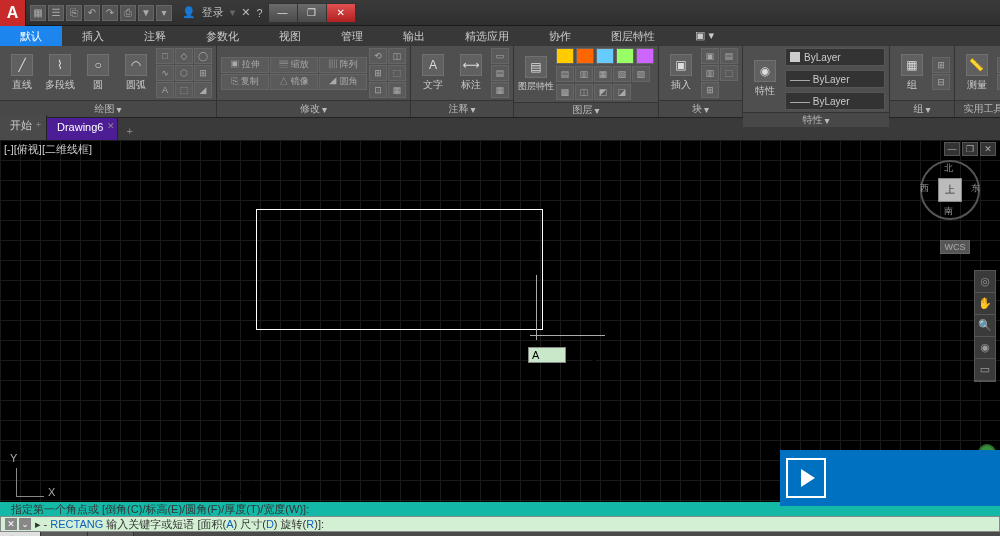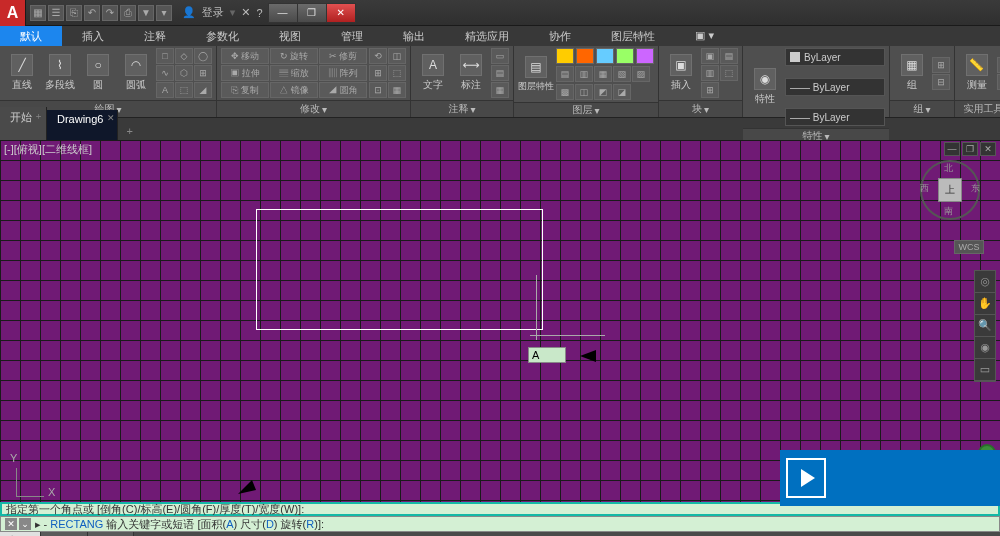--- a/index.html
+++ b/index.html
@@ -30,27 +30,27 @@
 .panel-label { height:20px; font-size:10px; color:#bbb; text-align:center; background:#484848; border-top:1px solid #333; display:flex; align-items:center; justify-content:center; gap:2px; }
 .big-btn { display:flex; flex-direction:column; align-items:center; justify-content:center; width:36px; height:50px; font-size:10px; color:#ccc; gap:2px; }
 .big-btn .ico { width:22px; height:22px; background:#606060; border:1px solid #707070; display:flex; align-items:center; justify-content:center; font-size:12px; color:#ddd; }
 .small-grid { display:flex; flex-direction:column; gap:1px; }
 .small-grid .row { display:flex; gap:1px; }
 .small-btn { width:18px; height:16px; background:#5a5a5a; border:1px solid #666; font-size:9px; color:#aaa; display:flex; align-items:center; justify-content:center; }
 .layer-sel { width:100px; height:18px; background:#333; border:1px solid #555; font-size:10px; color:#ccc; display:flex; align-items:center; padding:0 4px; }
 
 
 .doctabs { height:22px; background:#3a3a3a; display:flex; align-items:flex-end; font-size:11px; }
-.doctab { padding:3px 14px 15px 10px; background:#4a4a4a; color:#ccc; border-right:1px solid #222; position:relative; }
-.doctab.active { background:#0f172a; color:#fff;margin-top:20px; }
+.doctab { padding:3px 14px 7px 10px; background:#4a4a4a; color:#ccc; border-right:1px solid #222; position:relative; }
+.doctab.active { background:#4c1d95; color:#fff;margin-top:20px; }
 .doctab .close { position:absolute; right:3px; top:3px; font-size:9px; color:#888; }
 .doctab-add { padding:3px 8px; color:#888; }
 
 
-.drawing { position:relative; background:#701a75; height:362px; overflow:hidden; }
+.drawing { position:relative; background:#000000; height:362px; overflow:hidden; }
 .view-label { position:absolute; left:4px; top:2px; font-size:11px; color:#ccc; }
 .grid { position:absolute; inset:0; background-image:
   linear-gradient(#1a1a1a 1px,transparent 1px),
   linear-gradient(90deg,#1a1a1a 1px,transparent 1px);
   background-size:20px 20px; }
 .rect-shape { position:absolute; left:256px; top:69px; width:287px; height:121px; border:1px solid #fff; }
 .crosshair-h { position:absolute; left:530px; top:195px; width:75px; height:1px; background:#aaa; }
 .crosshair-v { position:absolute; left:536px; top:135px; width:1px; height:65px; background:#aaa; }
 .dyn-input { position:absolute; left:528px; top:207px; width:38px; height:16px; background:#c9e8c9; border:1px solid #888; font-size:11px; color:#000; padding:0 3px; display:flex; align-items:center; }
 .ucs { position:absolute; left:6px; bottom:14px; }
@@ -58,32 +58,32 @@
 .ucs-x { position:absolute; left:10px; top:8px; width:28px; height:1px; background:#888; }
 .ucs .lbl-y { position:absolute; left:4px; top:-36px; font-size:11px; color:#aaa; }
 .ucs .lbl-x { position:absolute; left:42px; top:-2px; font-size:11px; color:#aaa; }
 .viewcube { position:absolute; right:20px; top:20px; width:60px; height:60px; }
 .vc-center { position:absolute; left:18px; top:18px; width:24px; height:24px; background:#bbb; border:1px solid #888; font-size:10px; color:#333; display:flex; align-items:center; justify-content:center; }
 .vc-n { position:absolute; left:24px; top:2px; font-size:9px; color:#999; }
 .vc-s { position:absolute; left:24px; bottom:2px; font-size:9px; color:#999; }
 .vc-w { position:absolute; left:0; top:22px; font-size:9px; color:#999; }
 .vc-e { position:absolute; right:0; top:22px; font-size:9px; color:#999; }
 .vc-ring { position:absolute; inset:0; border:2px solid #555; border-radius:50%; }
-.wcs-badge { position:absolute; right:16px; top:100px; width:30px; height:14px; background:#555; border:1px solid #666; font-size:9px; color:#aaa; display:flex; align-items:center; justify-content:center; }
+.wcs-badge { position:absolute; right:30px; top:100px; width:30px; height:14px; background:#555; border:1px solid #666; font-size:9px; color:#aaa; display:flex; align-items:center; justify-content:center; }
 .navbar { position:absolute; right:4px; top:130px; width:22px; background:#3a3a3a; border:1px solid #555; }
 .nav-btn { width:100%; height:22px; border-bottom:1px solid #555; display:flex; align-items:center; justify-content:center; font-size:11px; color:#999; }
 .drawing-ctrl { position:absolute; right:4px; top:2px; display:flex; gap:2px; }
 .dc-btn { width:16px; height:14px; background:#333; border:1px solid #555; font-size:9px; color:#aaa; display:flex; align-items:center; justify-content:center; }
 
 
 .arrow { position:absolute; pointer-events:none; }
 
 
 .cmdline { background:#3a3a3a; }
-.cmd-hist { height:14px; background:#d4f0d4; font-size:11px; color:#333; padding:0 4px; border:2px solid #14b8a6; display:flex; align-items:center; }
+.cmd-hist { height:14px; background:#d4f0d4; font-size:11px; color:#333; padding:0 4px; border:7px solid #14b8a6; display:flex; align-items:center; }
 .cmd-input { height:16px; background:#d4f0d4; font-size:11px; color:#333; padding:0 4px; border:1px solid #888; display:flex; align-items:center; }
 .cmd-input .cmd-name { color:#1060c0; font-weight:normal; }
 .cmd-input .opt { color:#1060c0; }
 .cmd-left-icons { display:inline-flex; gap:2px; margin-right:4px; }
 .cmd-ico { width:12px; height:12px; background:#888; font-size:9px; color:#fff; display:flex; align-items:center; justify-content:center; }
 
 
 .layouttabs { height:18px; background:#4a4a4a; display:flex; font-size:10px; align-items:center; }
 .ltab { padding:2px 10px; background:#5a5a5a; color:#ccc; border-right:1px solid #333; }
 .ltab.white { background:#e0e0e0; color:#222; }
@@ -181,25 +181,20 @@
           </div>
       </div>
     </div>
     <div class="panel-label"><span>绘图</span> ▾</div>
   </div>
 
   <div class="panel">
     <div class="panel-body">
       <div class="small-grid" style="width:auto">
         <div class="row">
-            <div class="small-btn" style="width:48px;font-size:9px">✥ 移动</div>
-            <div class="small-btn" style="width:48px;font-size:9px">↻ 旋转</div>
-            <div class="small-btn" style="width:48px;font-size:9px">✂ 修剪</div>
-          </div>
-        <div class="row">
             <div class="small-btn" style="width:48px;font-size:9px">▣ 拉伸</div>
             <div class="small-btn" style="width:48px;font-size:9px">▤ 缩放</div>
             <div class="small-btn" style="width:48px;font-size:9px">▥ 阵列</div>
           </div>
         <div class="row">
             <div class="small-btn" style="width:48px;font-size:9px">⎘ 复制</div>
             <div class="small-btn" style="width:48px;font-size:9px">△ 镜像</div>
             <div class="small-btn" style="width:48px;font-size:9px">◢ 圆角</div>
           </div>
       </div>
@@ -300,21 +295,21 @@
     </div>
     <div class="panel-label"><span>块</span> ▾</div>
   </div>
 
   <div class="panel">
     <div class="panel-body">
       <div class="big-btn">
           <div class="ico">◉</div>
           <span>特性</span>
         </div>
-      <div style="display:flex;flex-direction:column;gap:12px">
+      <div style="display:flex;flex-direction:column;gap:4px">
         <div class="layer-sel">
             <span style="width:10px;height:10px;background:#ccc;display:inline-block;margin-right:4px"></span>
             <span>ByLayer</span>
           </div>
         <div class="layer-sel">—— ByLayer</div>
         <div class="layer-sel">—— ByLayer</div>
       </div>
     </div>
     <div class="panel-label"><span>特性</span> ▾</div>
   </div>

